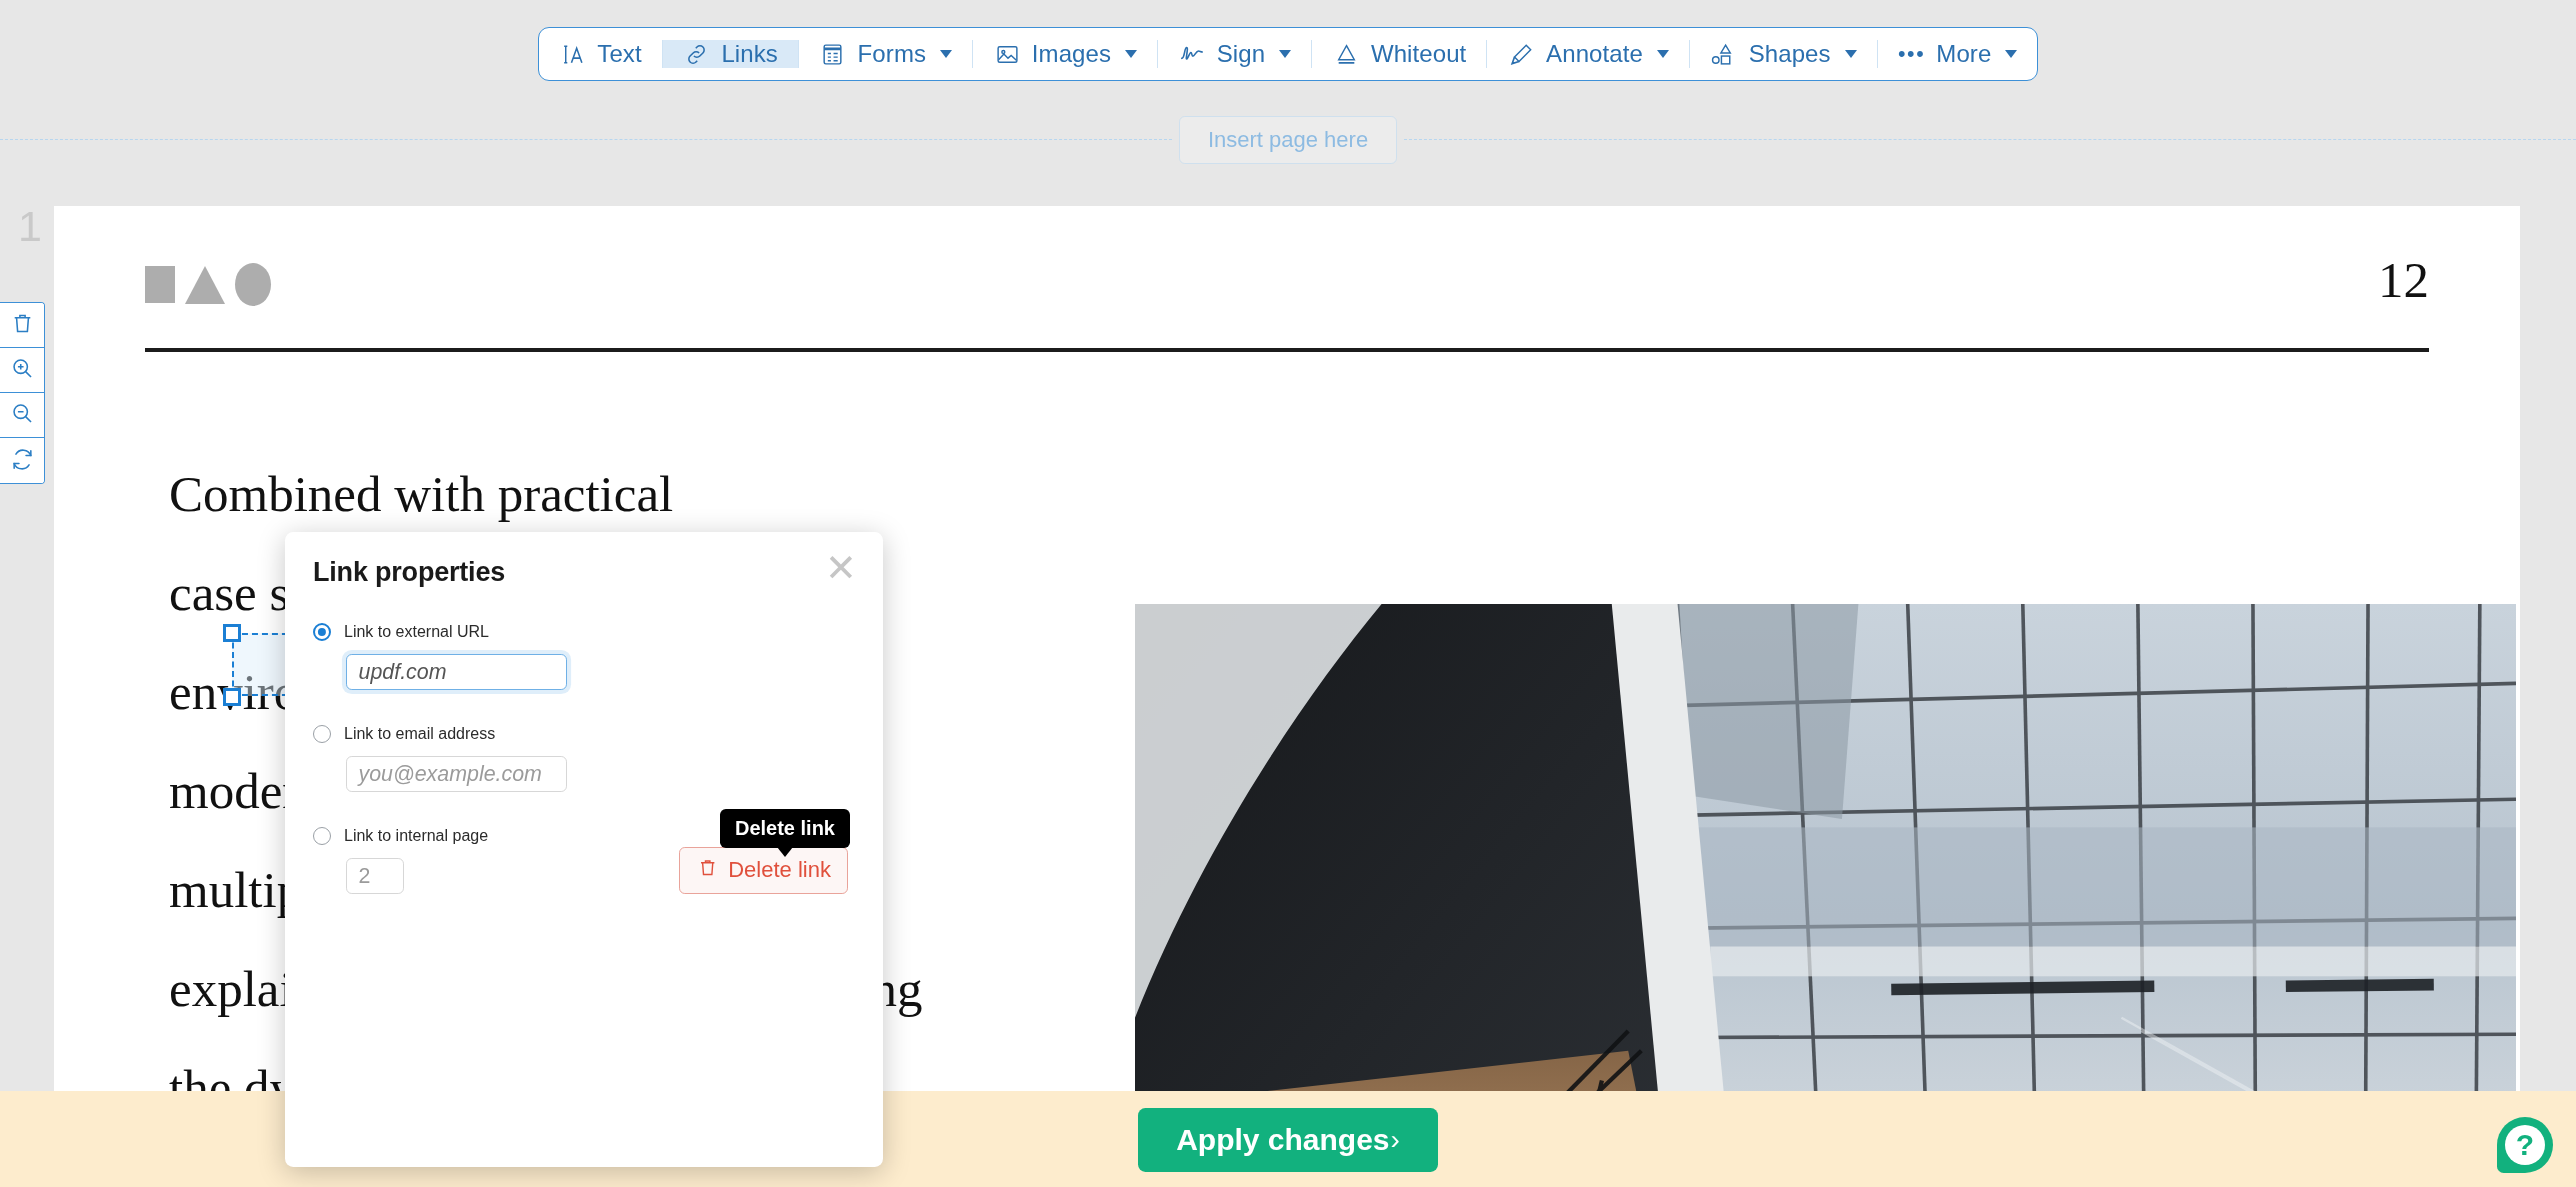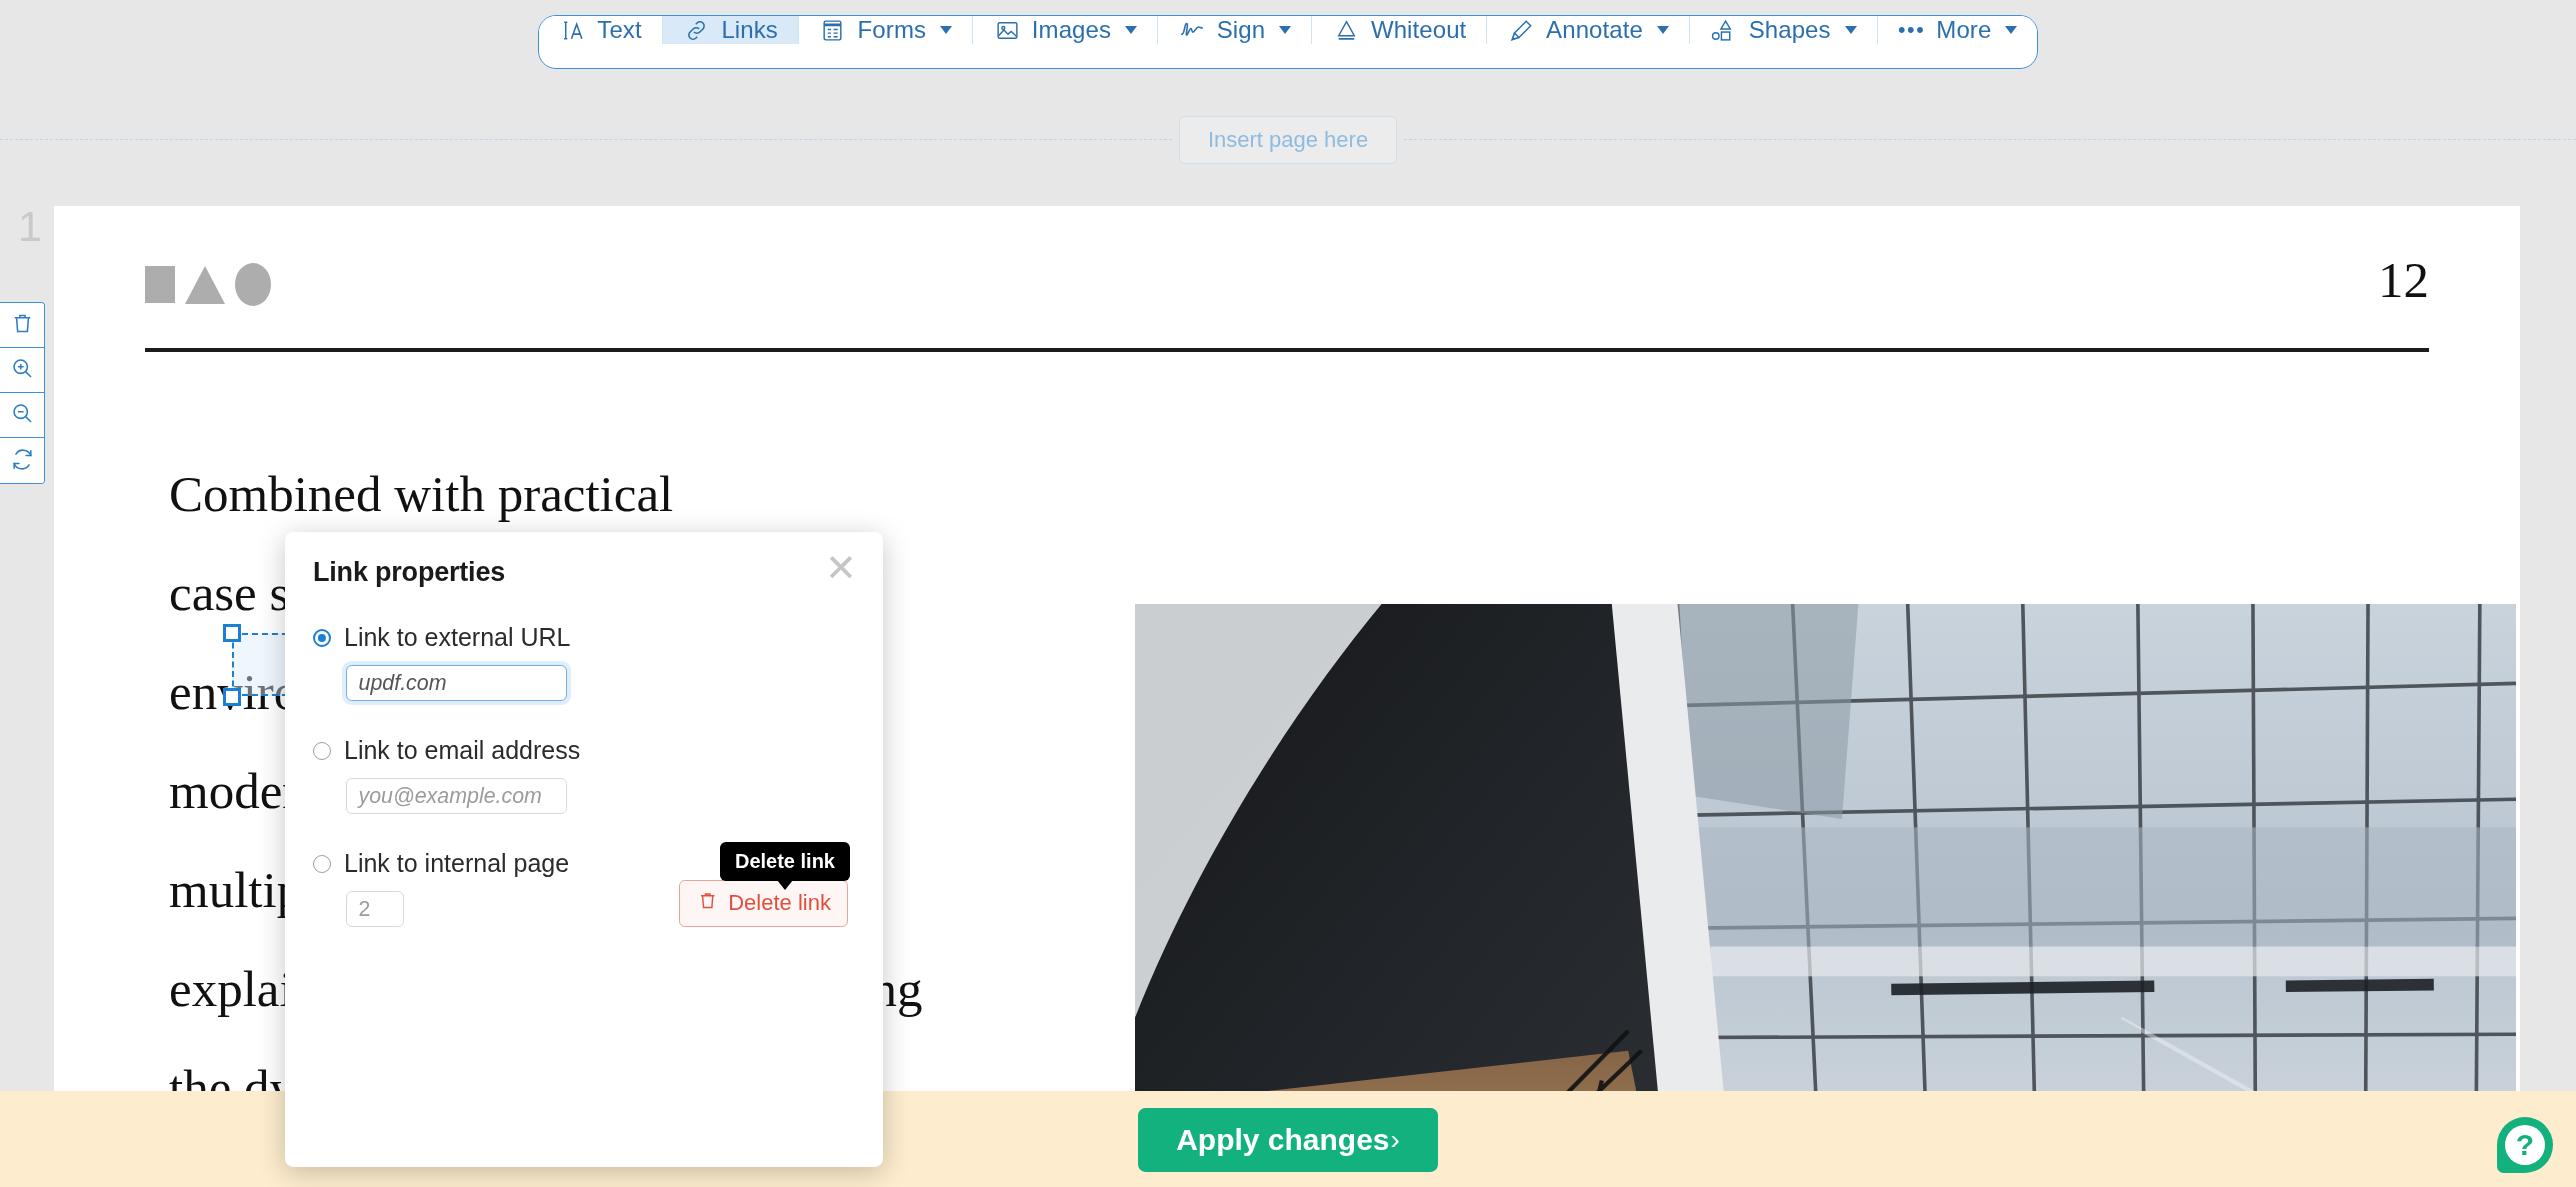--- a/index.html
+++ b/index.html
@@ -12,26 +12,27 @@
     -webkit-font-smoothing: antialiased;
   }
   #root { position: relative; width: 2576px; height: 1188px; }
 
   
   .toolbar-wrap {
     position: absolute; top: 15px; left: 0; width: 2576px;
     display: flex; justify-content: center; z-index: 40;
   }
   .toolbar {
-    display: flex; align-items: flex-start;
+    display: flex; align-items: center;
     height: 54px;
     background: #fff;
     border: 0.8px solid #3d90d7;
-    border-radius: 18px;
+    border-radius: 11px;
     overflow: hidden;
+    margin-top: 12px;
   }
   .tb-item {
     display: flex; align-items: center; gap: 10.7px;
     padding: 0 20px;
     border-right: 0.8px solid #cfe3f4;
     color: #2b6fae;
     font-size: 24px;
     letter-spacing: 0.1px;
     cursor: pointer;
     background: #fff;
@@ -227,21 +228,21 @@
     border: 1.6px solid #9aa0a6; flex: none;
     display: inline-block; position: relative; background: #fff;
     cursor: pointer;
   }
   .radio.checked { border-color: #1b7fd4; border-width: 2.5px; }
   .radio.checked::after {
     content: ""; position: absolute;
     left: 50%; top: 50%; transform: translate(-50%,-50%);
     width: 8.2px; height: 8.2px; border-radius: 50%; background: #1b7fd4;
   }
-  .opt-label { font-size: 25px; color: #2b2b2b; text-align: right; }
+  .opt-label { font-size: 16px; color: #2b2b2b; text-align: right; }
   .field {
     margin-top: 13px; margin-left: 33px;
     width: 221px; height: 36px;
     border: 0.8px solid #d7d7d7; border-radius: 5.8px;
     display: flex; align-items: center;
     padding: 0 11.5px;
     font-size: 21.4px; color: #9b9b9b;
     background: #fff;
   }
   .field.wide { width: 221px; font-style: italic; }

